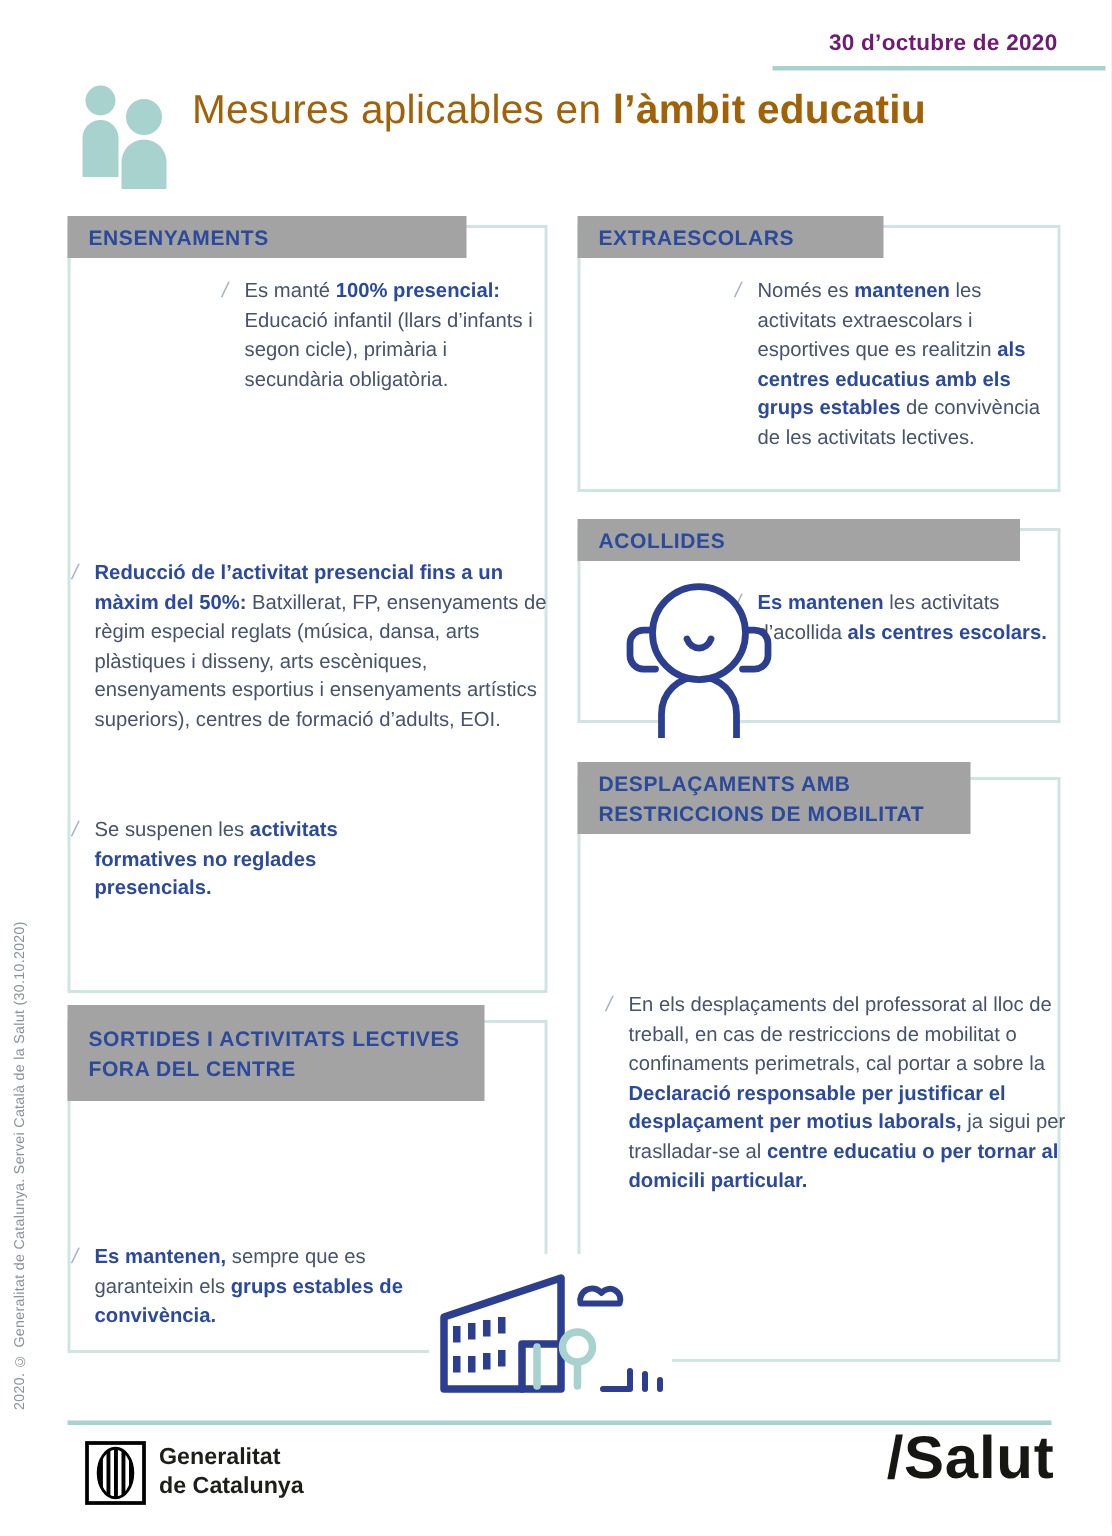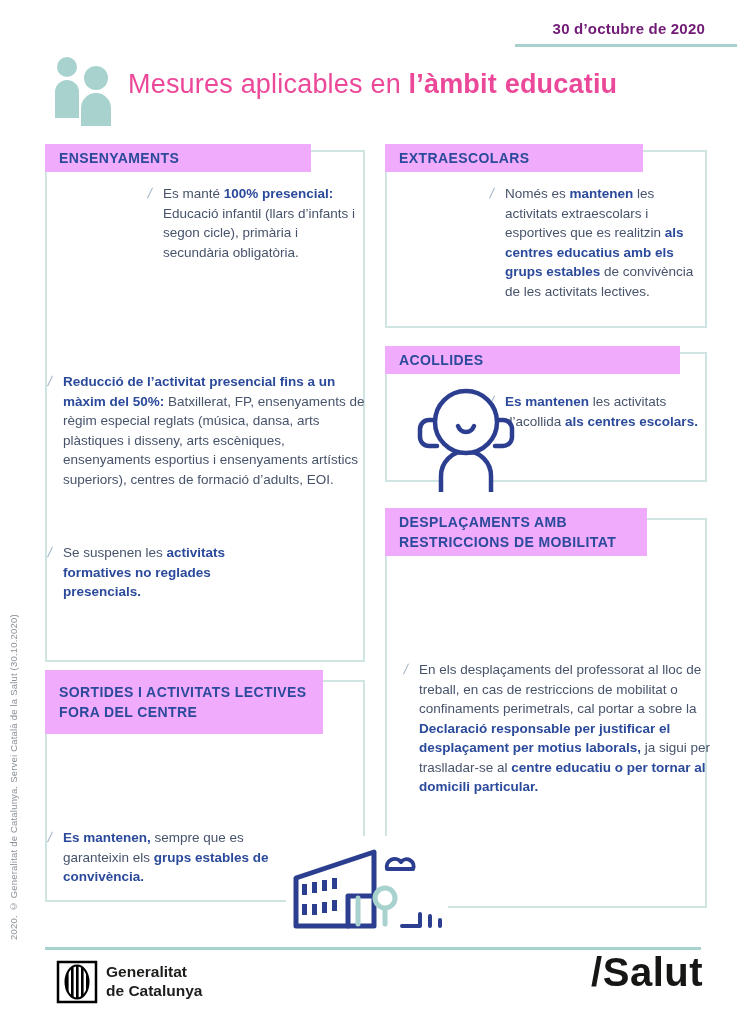--- a/index.html
+++ b/index.html
@@ -6,26 +6,26 @@
   #canvas{
     position:relative;width:741px;height:1024px;margin:0 auto;
     background:#ffffff;overflow:hidden;
     font-family:"Liberation Sans","DejaVu Sans",sans-serif;
     -webkit-font-smoothing:antialiased;
   }
   .abs{position:absolute;}
   
   .date{top:20px;right:36px;color:#701a75;font-size:15px;font-weight:bold;letter-spacing:.2px;}
   .date-line{top:44px;left:515px;width:222px;height:3px;background:#a8d2ce;}
-  .title{top:69px;left:128px;font-size:27px;color:#ec4899;letter-spacing:.2px;}
+  .title{top:58px;left:128px;font-size:27px;color:#a16207;letter-spacing:.2px;}
   .title .tb{font-weight:bold;}
   
   .box{border:2px solid #cfe5e2;background:#fff;z-index:1;}
   .bar{
-    background:#f0abfc;color:#2b4a9b;font-weight:bold;font-size:14px;
+    background:#a3a3a3;color:#2b4a9b;font-weight:bold;font-size:14px;
     letter-spacing:.4px;z-index:3;display:flex;align-items:center;
     padding:0 10px 0 14px;line-height:20px;box-sizing:border-box;
   }
   
   .txt{font-size:13.5px;line-height:19.5px;color:#47536b;padding-left:15px;z-index:2;}
   .txt .b{font-weight:bold;color:#2b4a9b;}
   .bullet{position:absolute;left:0;top:0;color:#a3b4c7;font-size:14px;transform:skewX(-12deg);}
   
   .footer-line{top:947px;left:45px;width:656px;height:3px;background:#a8d2ce;}
   .org{top:962px;left:106px;font-size:15.5px;line-height:19px;font-weight:bold;color:#1d1d1b;}
@@ -126,21 +126,21 @@
       <path d="M56,92 v-4 a11,11 0 0 1 22,0 v4"></path>
       <path d="M82,92 v-4 a11,11 0 0 1 22,0 v4"></path>
     </g>
   </svg>
   <div class="abs txt" style="left:48px;top:828px;width:240px;">
     <span class="bullet">/</span>
     <span><span class="b">Es mantenen,</span><span> sempre que es garanteixin els </span><span class="b">grups estables de convivència.</span></span>
   </div>
 
   <div class="abs box" style="left:385px;top:150px;width:318px;height:174px;"></div>
-  <div class="abs bar" style="left:385px;top:144px;width:258px;height:28px;">EXTRAESCOLARS</div>
+  <div class="abs bar" style="left:385px;top:144px;width:204px;height:28px;">EXTRAESCOLARS</div>
 
   <svg class="abs" style="left:403px;top:192px;" width="86" height="86" viewBox="0 0 86 86">
     <g fill="none" stroke="#2c3e8f" stroke-width="4" stroke-linecap="round">
       <circle cx="43" cy="43" r="40"></circle>
       <path d="M28,8 C41,30 39,58 24,74"></path>
       <path d="M60,7 C50,30 54,58 70,70"></path>
       <path d="M5,55 C30,48 62,44 80,29"></path>
     </g>
   </svg>
   <div class="abs txt" style="left:490px;top:184px;width:202px;">

